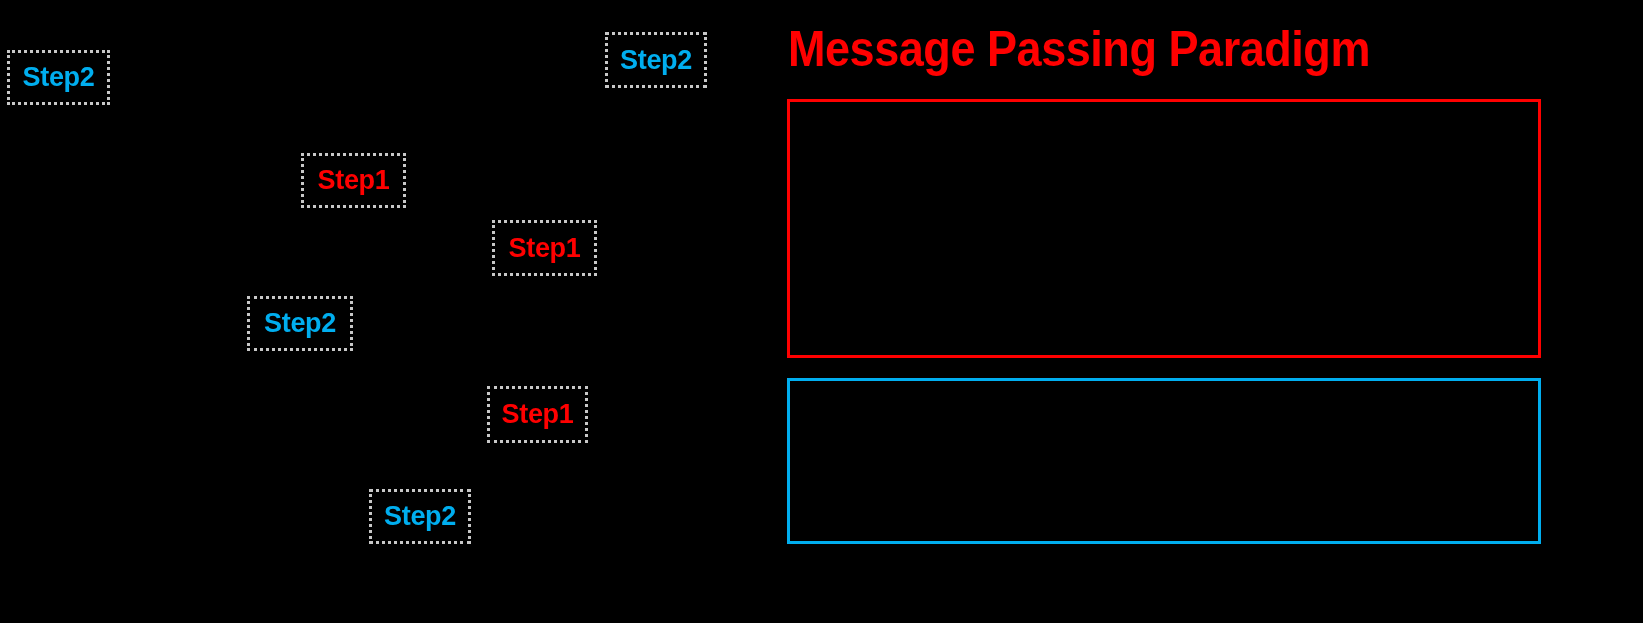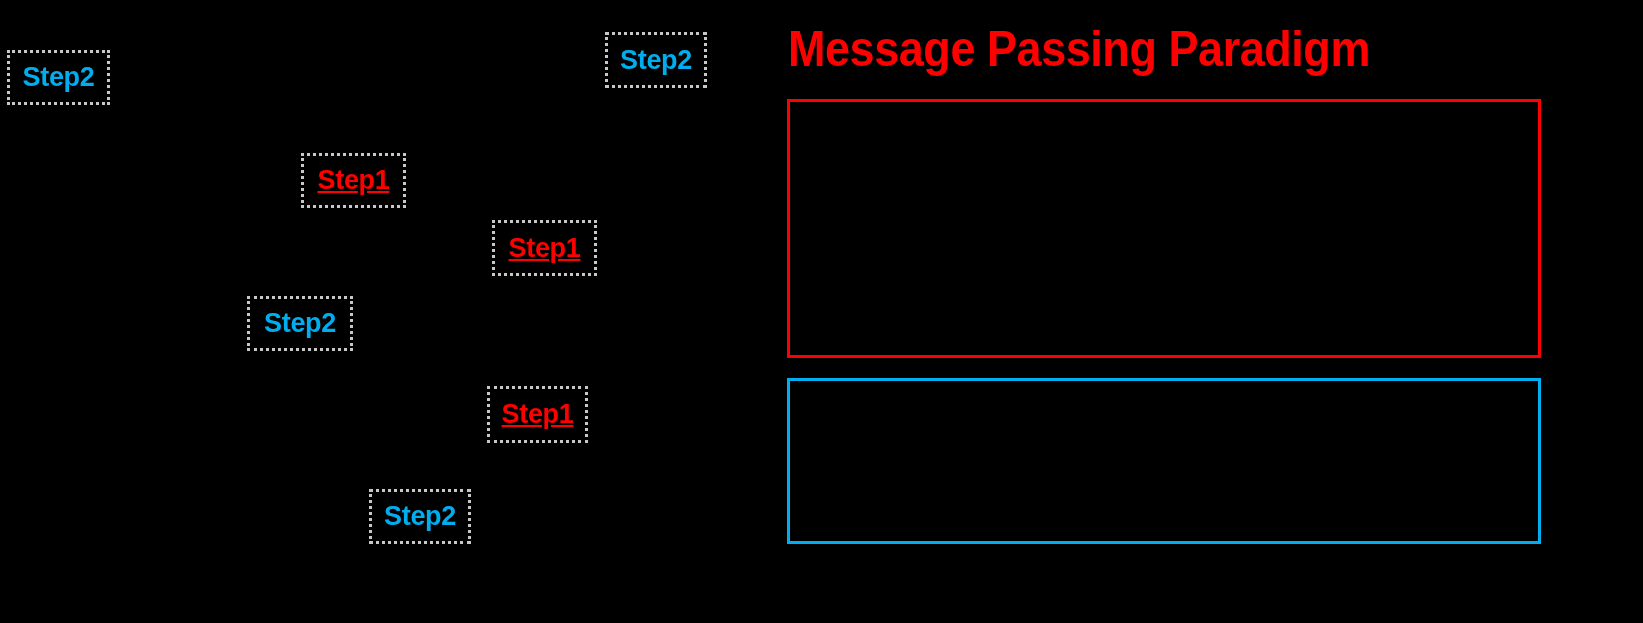--- a/index.html
+++ b/index.html
@@ -66,21 +66,21 @@
     align-items: center;
     justify-content: center;
     font-family: "Liberation Sans", sans-serif;
     font-weight: bold;
     font-size: 27px;
     line-height: 1;
     letter-spacing: -0.3px;
     white-space: nowrap;
     user-select: none;
   }
-  .step-chip.step1 { color: #FF0000; text-decoration: underline; }
+  .step-chip.step1 { color: #FF0000; }
   .step-chip.step2 { color: #00AEEF; }
 </style>
 </head>
 <body>
 
 <div id="stage">
 
   <div class="panel-title">Message Passing Paradigm</div>
 
   <div id="outline-boxes">

